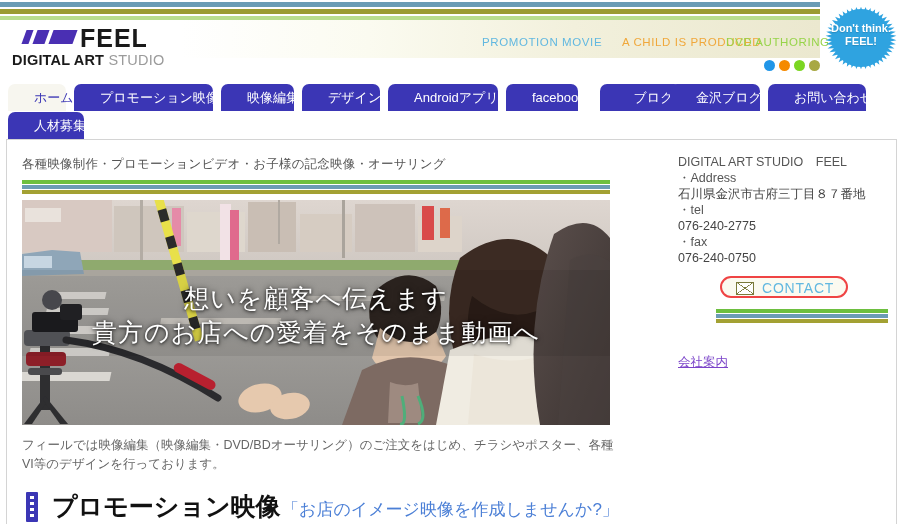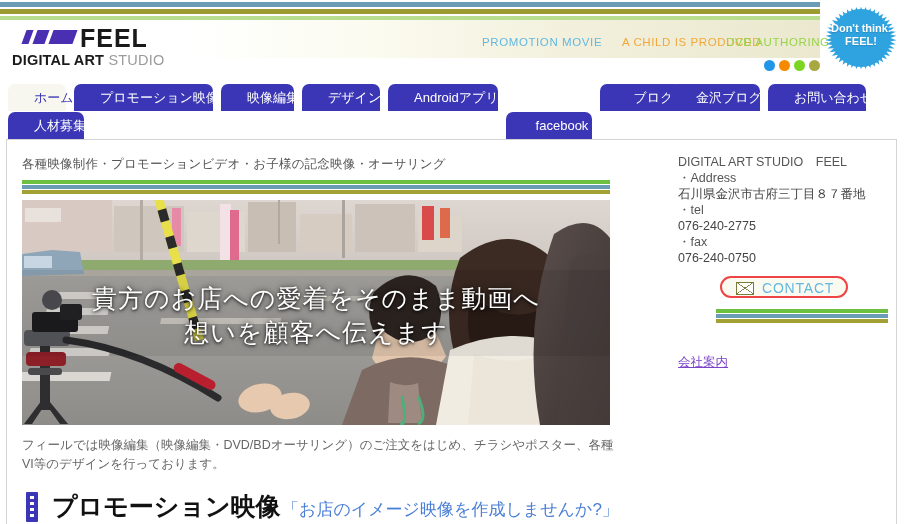--- a/index.html
+++ b/index.html
@@ -196,21 +196,21 @@
     <b class="d3"></b>
     <b class="d4"></b>
   </div>
 
   <div class="nav" id="nav">
       <div class="tab active" style="left: 8px; top: 0px; width: 58px;"><span>ホーム</span></div>
       <div class="tab" style="left: 74px; top: 0px; width: 139px;"><span>プロモーション映像</span></div>
       <div class="tab" style="left: 221px; top: 0px; width: 73px;"><span>映像編集</span></div>
       <div class="tab" style="left: 302px; top: 0px; width: 78px;"><span>デザイン</span></div>
       <div class="tab" style="left: 388px; top: 0px; width: 110px;"><span>Androidアプリ</span></div>
-      <div class="tab" style="left: 506px; top: 0px; width: 86px; margin-top: 28px;"><span>facebook</span></div>
+      <div class="tab" style="left: 506px; top: 0px; width: 72px;"><span>facebook</span></div>
       <div class="tab" style="left: 600px; top: 0px; width: 81px;"><span>ブログ</span></div>
       <div class="tab" style="left: 670px; top: 0px; width: 90px;"><span>金沢ブログ</span></div>
       <div class="tab" style="left: 768px; top: 0px; width: 98px;"><span>お問い合わせ</span></div>
       <div class="tab" style="left: 8px; top: 28px; width: 76px;"><span>人材募集</span></div>
     </div>
 
   <div class="frame"></div>
 
   <div class="lead">各種映像制作・プロモーションビデオ・お子様の記念映像・オーサリング</div>
 
@@ -318,22 +318,22 @@
         <path d="M428 150 q60 -26 118 -4 l14 79 l-146 0 Z" fill="#f0ece2"></path>
         <path d="M452 154 q42 14 78 -2 l6 72 l-90 0 Z" fill="#ece6da"></path>
       </g>
 
       <path d="M532 34 q34 -24 56 4 l0 187 l-70 0 q-18 -100 14 -191 Z" fill="url(#coat)"></path>
       <path d="M548 60 q22 -12 40 2 l0 163 l-52 0 Z" fill="#4b4240" opacity=".55"></path>
 
       <rect x="0" y="70" width="588" height="86" fill="#000" opacity=".07"></rect>
     </svg>
     <div class="hero-cap">
+      <div>想いを顧客へ伝えます</div>
       <div>貴方のお店への愛着をそのまま動画へ</div>
-      <div>想いを顧客へ伝えます</div>
     </div>
   </div>
 
   <div class="caption">フィールでは映像編集（映像編集・DVD/BDオーサリング）のご注文をはじめ、チラシやポスター、各種VI等のデザインを行っております。</div>
 
   <div class="sec">
     <div class="film">
       <u style="top:2px"></u>
         <u style="top:8px"></u>
         <u style="top:14px"></u>

